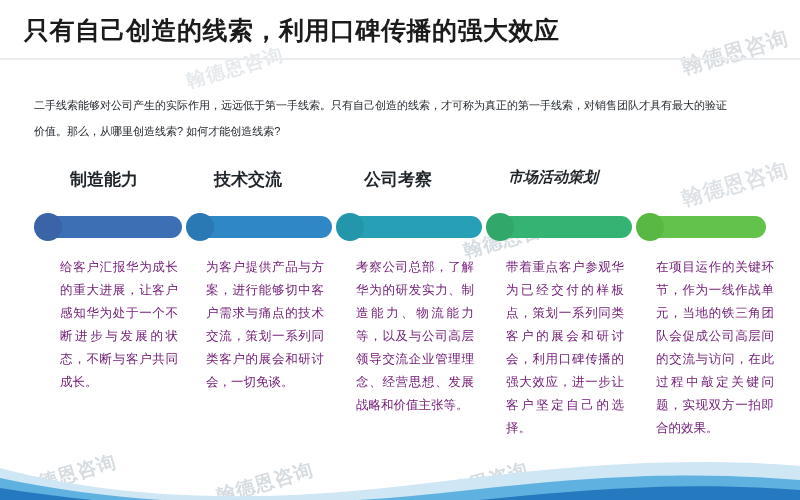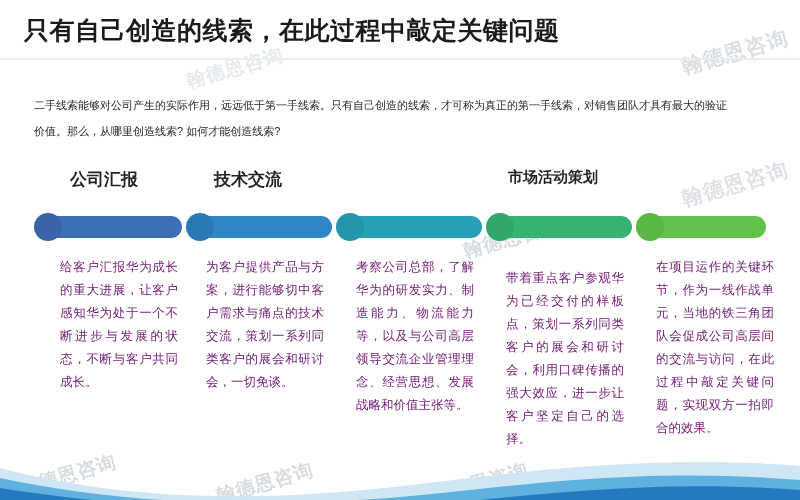--- a/index.html
+++ b/index.html
@@ -76,64 +76,65 @@
 </head>
 <body>
 
 <div class="slide">
 
   <div class="wm w3">翰德恩咨询</div>
   <div class="wm w1">翰德恩咨询</div>
   <div class="wm w2">翰德恩咨询</div>
   <div class="wm w4">翰德恩咨询</div>
 
-  <div class="title">只有自己创造的线索，在此过程中敲定关键问题</div>
+  <div class="title">只有自己创造的线索，利用口碑传播的强大效应</div>
   <div class="title-rule"></div>
 
   <div class="lead">二手线索能够对公司产生的实际作用，远远低于第一手线索。只有自己创造的线索，才可称为真正的第一手线索，对销售团队才具有最大的验证价值。那么，从哪里创造线索? 如何才能创造线索?</div>
 
   <div class="cols">
 
     <div class="col" style="left:0px;">
-      <div class="col-head" style="margin-left:34px;">公司汇报</div>
+      <div class="col-head" style="margin-left:34px;">制造能力</div>
       <div class="bar-wrap" style="left:0px;width:146px;">
         <div class="bar" style="background:#3d6fb5;width:146px;">
           <div class="dot" style="background:#3a63a8;"></div>
         </div>
       </div>
       <div class="col-body" style="left:24px;">给客户汇报华为成长的重大进展，让客户感知华为处于一个不断进步与发展的状态，不断与客户共同成长。</div>
     </div>
 
     <div class="col" style="left:152px;">
       <div class="col-head" style="margin-left:26px;">技术交流</div>
       <div class="bar-wrap" style="left:0px;width:144px;">
         <div class="bar" style="background:#2f87c6;width:144px;">
           <div class="dot" style="background:#2a79b5;"></div>
         </div>
       </div>
       <div class="col-body" style="left:18px;">为客户提供产品与方案，进行能够切中客户需求与痛点的技术交流，策划一系列同类客户的展会和研讨会，一切免谈。</div>
     </div>
 
     <div class="col" style="left:302px;">
+      <div class="col-head" style="margin-left:26px;">公司考察</div>
       <div class="bar-wrap" style="left:0px;width:144px;">
         <div class="bar" style="background:#27a0b6;width:144px;">
           <div class="dot" style="background:#2496ac;"></div>
         </div>
       </div>
       <div class="col-body" style="left:18px;">考察公司总部，了解华为的研发实力、制造能力、物流能力等，以及与公司高层领导交流企业管理理念、经营思想、发展战略和价值主张等。</div>
     </div>
 
     <div class="col" style="left:452px;">
-      <div class="col-head small" style="margin-left:20px;">市场活动策划</div>
+      <div class="col-head small" style="margin-left:20px;font-style:italic;">市场活动策划</div>
       <div class="bar-wrap" style="left:0px;width:144px;">
         <div class="bar" style="background:#35b372;width:144px;">
           <div class="dot" style="background:#31a76a;"></div>
         </div>
       </div>
-      <div class="col-body" style="left:18px;margin-top:11px;">带着重点客户参观华为已经交付的样板点，策划一系列同类客户的展会和研讨会，利用口碑传播的强大效应，进一步让客户坚定自己的选择。</div>
+      <div class="col-body" style="left:18px;">带着重点客户参观华为已经交付的样板点，策划一系列同类客户的展会和研讨会，利用口碑传播的强大效应，进一步让客户坚定自己的选择。</div>
     </div>
 
     <div class="col" style="left:602px;">
       <div class="bar-wrap" style="left:0px;width:128px;">
         <div class="bar" style="background:#63c24b;width:128px;">
           <div class="dot" style="background:#59b744;"></div>
         </div>
       </div>
       <div class="col-body" style="left:18px;">在项目运作的关键环节，作为一线作战单元，当地的铁三角团队会促成公司高层间的交流与访问，在此过程中敲定关键问题，实现双方一拍即合的效果。</div>
     </div>

